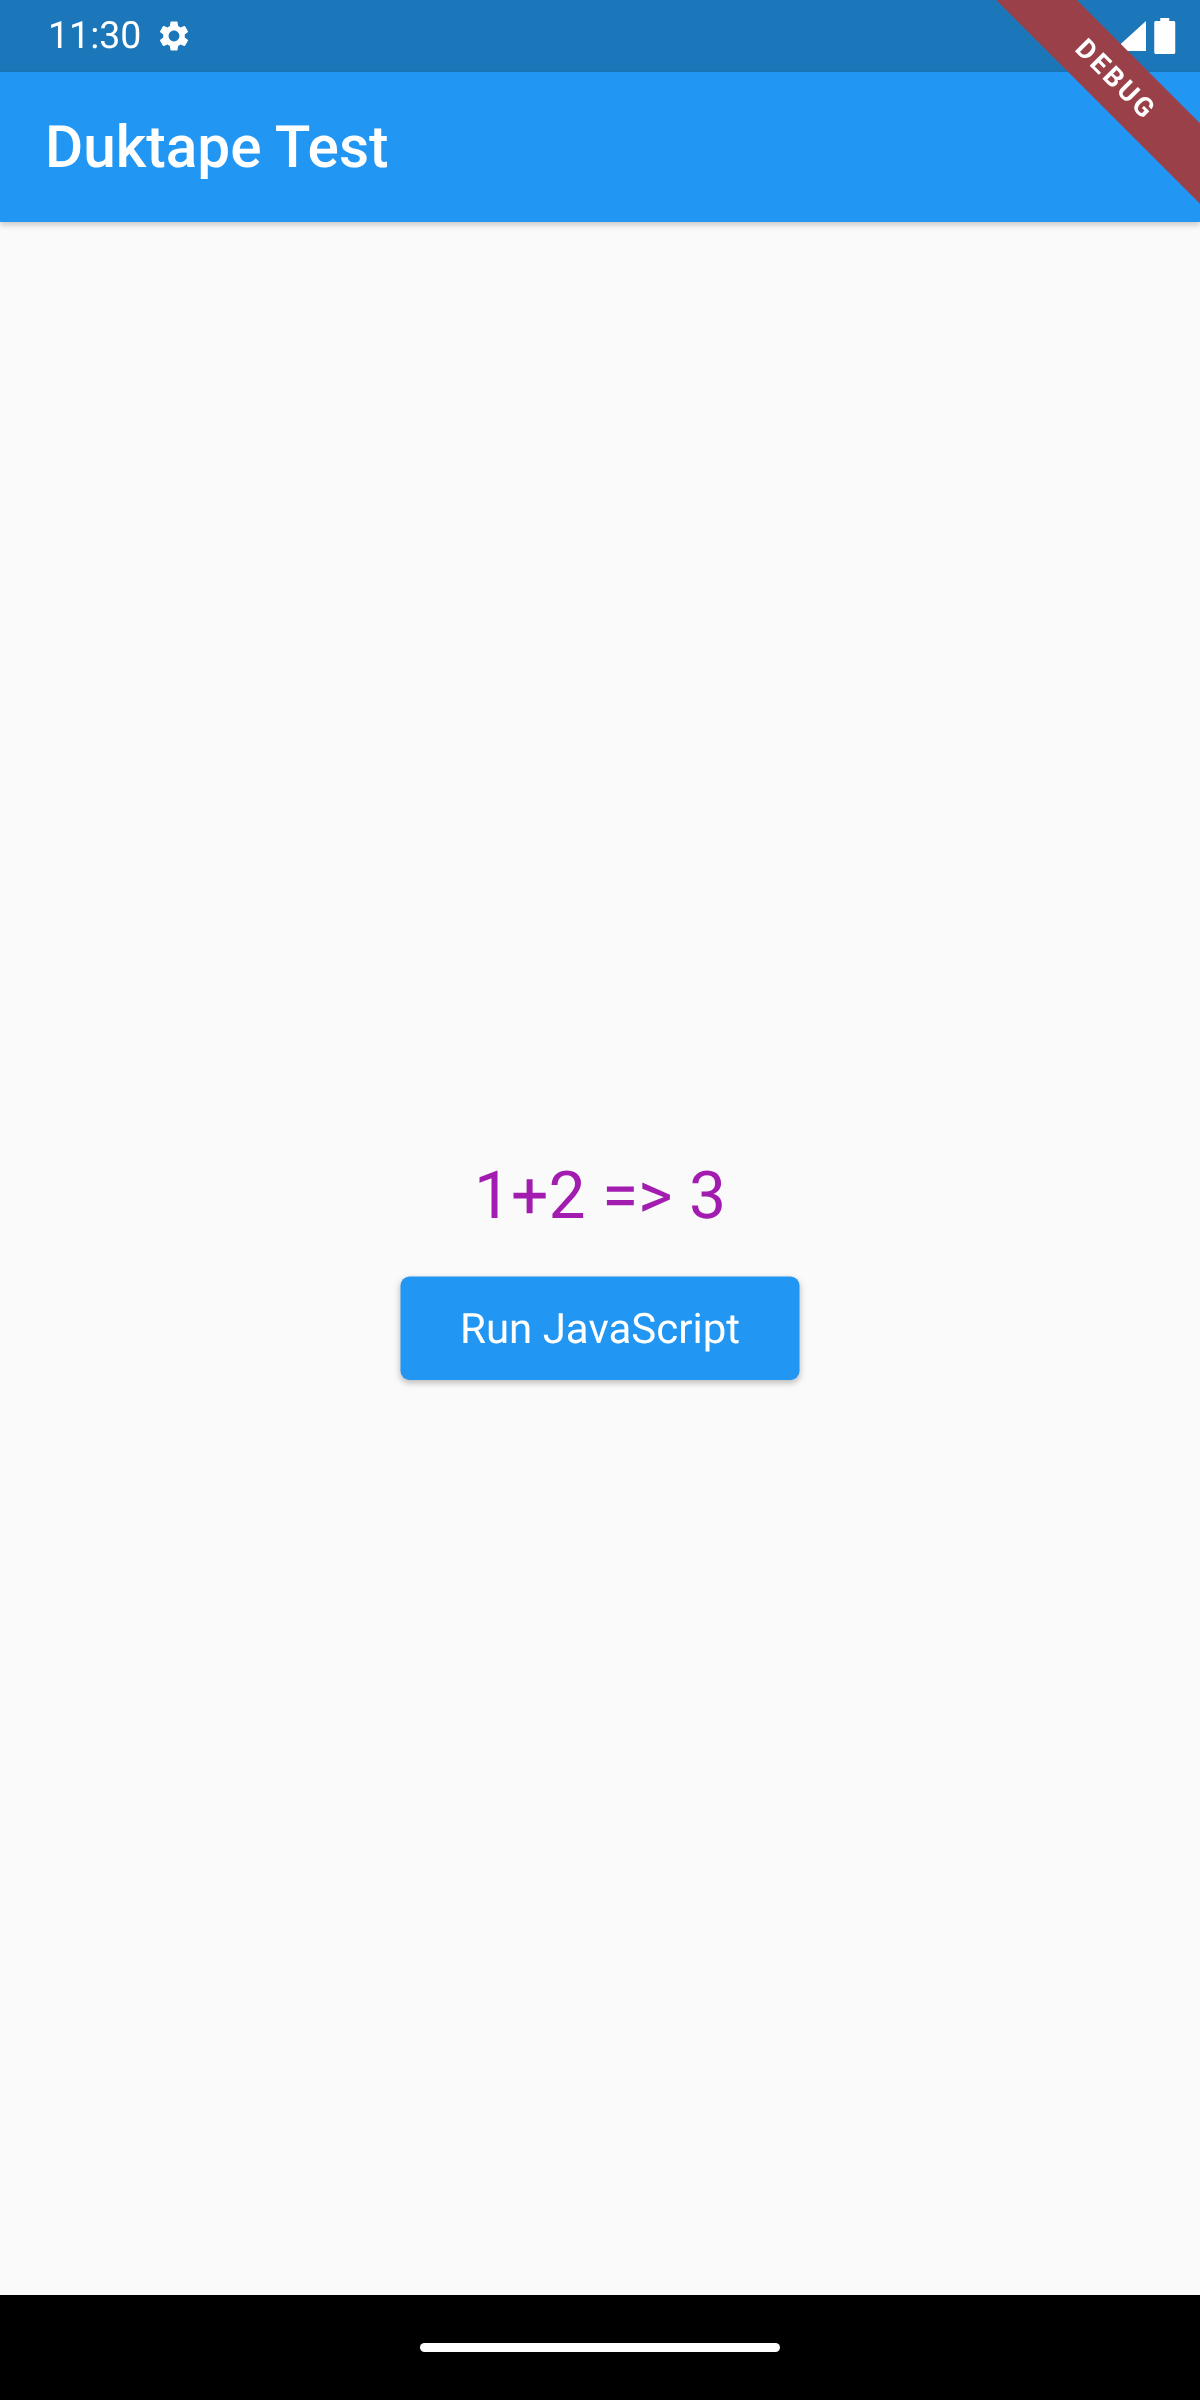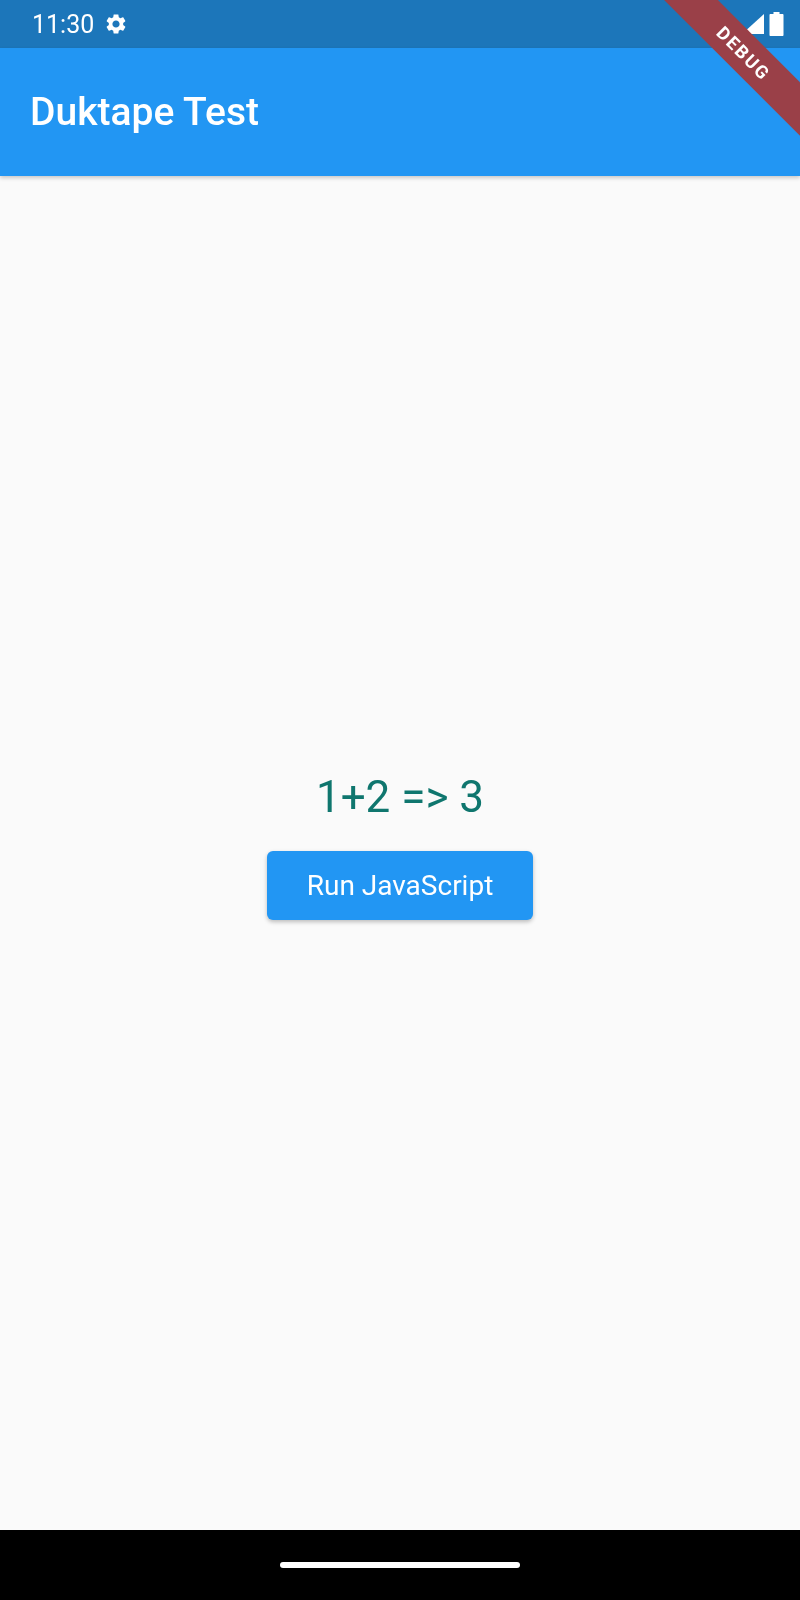--- a/index.html
+++ b/index.html
@@ -36,21 +36,21 @@
     }
     .status-right {
       display: flex;
       align-items: center;
       gap: 4px;
     }
     .status-icon svg {
       display: block;
     }
     .app-bar {
-      height: 128px;
+      height: 100px;
       background: #2296f3;
       display: flex;
       align-items: center;
       padding: 0 30px;
       box-shadow: 0 2px 4px rgba(0,0,0,0.2);
     }
     .app-title {
       color: white;
       font-size: 39px;
       font-weight: 500;
@@ -87,21 +87,21 @@
       left: 0;
       right: 0;
       display: flex;
       flex-direction: column;
       align-items: center;
       justify-content: center;
       gap: 28px;
     }
     .result-text {
       font-size: 44px;
-      color: #0f766e;
+      color: #a21caf;
       font-weight: 400;
     }
     .run-button {
       background: #2296f3;
       color: white;
       border: none;
       border-radius: 6px;
       padding: 18px 40px;
       font-size: 28px;
       font-weight: 400;

